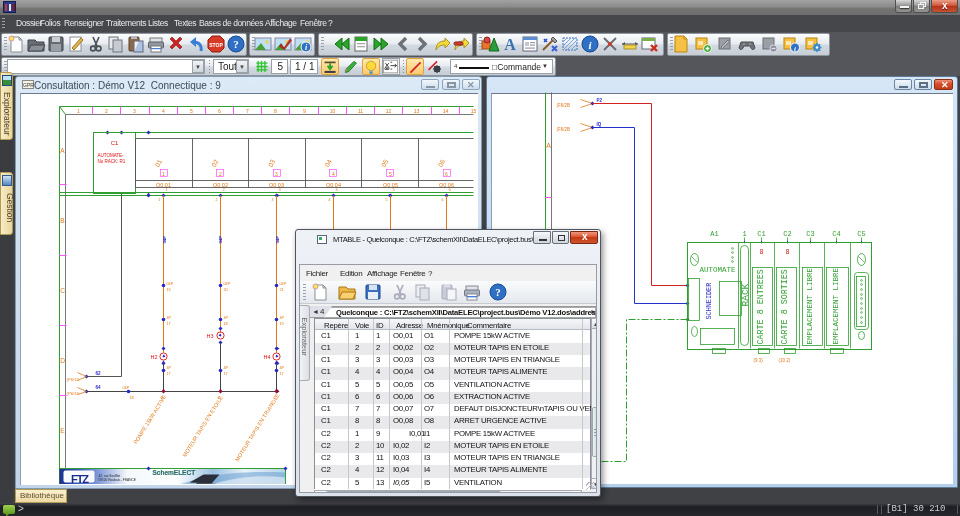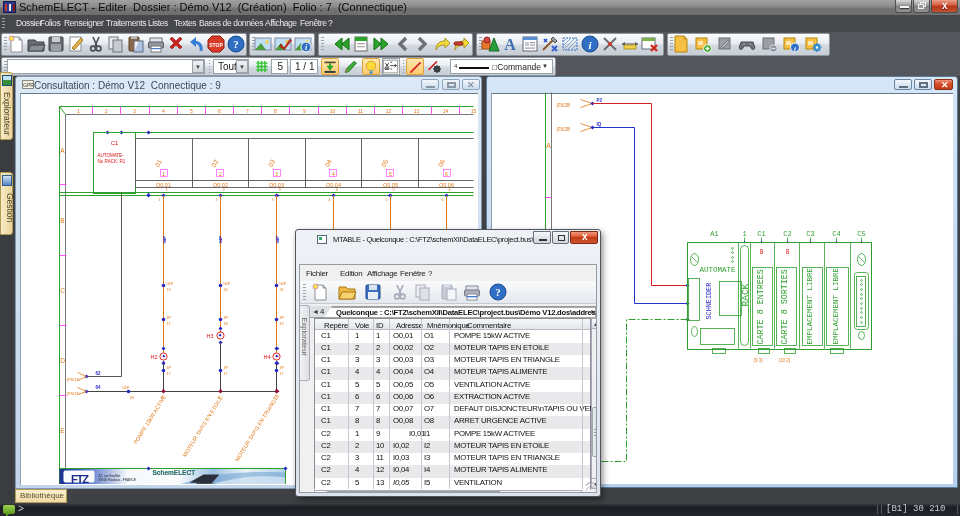--- a/index.html
+++ b/index.html
@@ -37,21 +37,20 @@
 .dcell{position:absolute;font-size:7.8px;letter-spacing:-.25px;color:#101010;white-space:nowrap;}
 </style></head><body>
 <div id="stage">
 
 <div class="abs" id="titlebar">
       <div id="appicon">
         <i style="left:1px;background:#c23b2a"></i>
         <i style="left:5px;background:#e8e8e8"></i>
         <i style="left:9px;background:#7e1a10"></i>
       </div>
-      <span class="txt">SchemELECT - Editer&nbsp; Dossier : Démo V12&nbsp; (Création)&nbsp; Folio : 7&nbsp; (Connectique)</span>
     </div>
 <div class="abs capbtn" style="left:895px;width:17px;">
       <div style="left:4px;top:6px;width:9px;height:2px;background:#f2f2f2;box-shadow:0 1px 1px #333;"></div>
     </div>
 <div class="abs capbtn" style="left:913px;width:17px;">
       <div style="left:6px;top:2px;width:6px;height:5px;border:1px solid #f2f2f2;"></div>
       <div style="left:4px;top:4px;width:6px;height:5px;border:1px solid #f2f2f2;background:#999;"></div>
     </div>
 <div class="abs capbtn close" style="left:931px;width:27px;">
       <div style="left:10px;top:0px;color:#fff;font-size:10px;font-weight:bold;text-shadow:0 1px 1px #601;">x</div>

